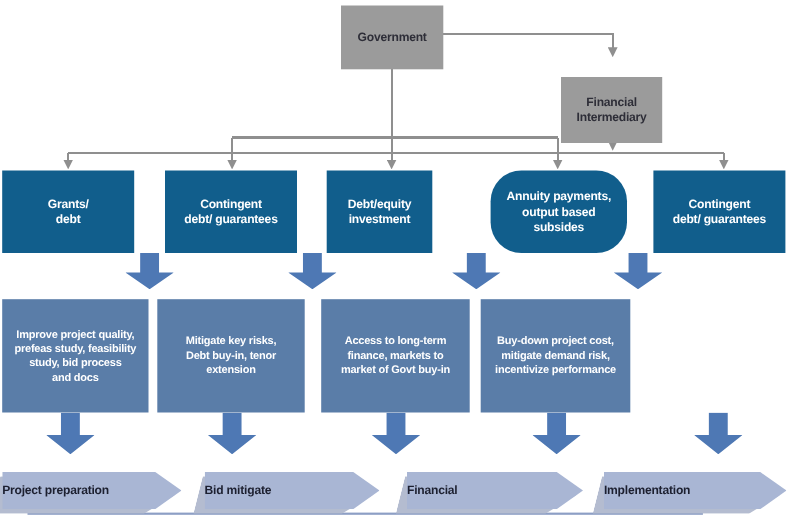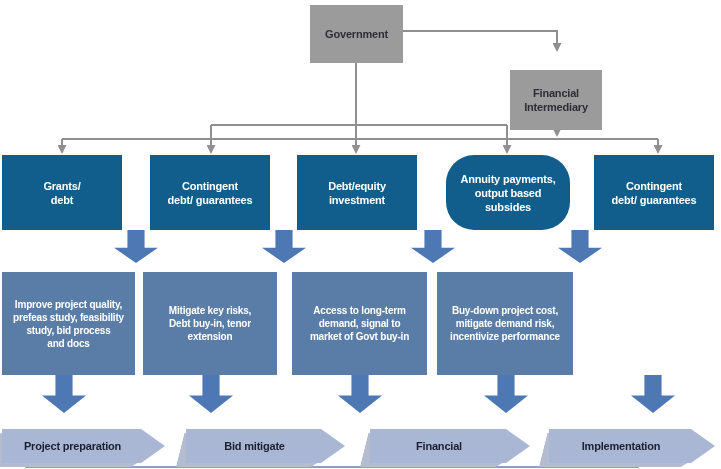--- a/index.html
+++ b/index.html
@@ -31,21 +31,21 @@
   .chevron,.chevron-shadow{
     position:absolute;left:0;top:0;width:100%;height:100%;
     clip-path:polygon(0 0,calc(100% - 24px) 0,100% 50%,calc(100% - 24px) 100%,0 100%);
   }
   .chevron-shadow{
     background:var(--chevron-shadow,#b4bcd0);
     transform:translate(-6px,4px) skewX(-14deg);z-index:0;
   }
   .chevron{
     background:var(--chevron-blue,#a9b6d4);z-index:1;
-    display:flex;align-items:center;justify-content:center;
+    display:flex;align-items:center;
   }
   .chevron .label{
     color:var(--chevron-text,#1d2030);font-weight:700;font-size:11px;
     padding-right:22px;white-space:nowrap;
   }
   #bottom-rule{
     position:absolute;left:25px;top:466px;width:614px;height:2px;
     background:var(--rule-blue,#8d9fc5);z-index:0;
   }
 </style>
@@ -80,21 +80,21 @@
   </div>
 
   <div class="box dark-box" style="left:2px;top:155px;width:120px;height:75px;">
     <span class="label">Grants/
 debt</span>
   </div>
   <div class="box dark-box" style="left:150px;top:155px;width:120px;height:75px;">
     <span class="label">Contingent
 debt/ guarantees</span>
   </div>
-  <div class="box dark-box" style="left:297px;top:155px;width:120px;height:75px;">
+  <div class="box dark-box" style="left:297px;top:155px;width:96px;height:75px;">
     <span class="label">Debt/equity
 investment</span>
   </div>
   <div class="box dark-box" style="left:446px;top:155px;width:124px;height:75px;border-radius:28px;">
     <span class="label">Annuity payments,
 output based
 subsides</span>
   </div>
   <div class="box dark-box" style="left:594px;top:155px;width:120px;height:75px;">
     <span class="label">Contingent
@@ -112,21 +112,21 @@
 study, bid process
 and docs</span>
   </div>
   <div class="box mid-box" style="left:143px;top:272px;width:134px;height:103px;">
     <span class="label">Mitigate key risks,
 Debt buy-in, tenor
 extension</span>
   </div>
   <div class="box mid-box" style="left:292px;top:272px;width:135px;height:103px;">
     <span class="label">Access to long-term
-demand, signal to
+finance, markets to
 market of Govt buy-in</span>
   </div>
   <div class="box mid-box" style="left:437px;top:272px;width:136px;height:103px;">
     <span class="label">Buy-down project cost,
 mitigate demand risk,
 incentivize performance</span>
   </div>
 
   <div class="down-arrow arrow-b" style="left:42px;"></div>
   <div class="down-arrow arrow-b" style="left:189px;"></div>

